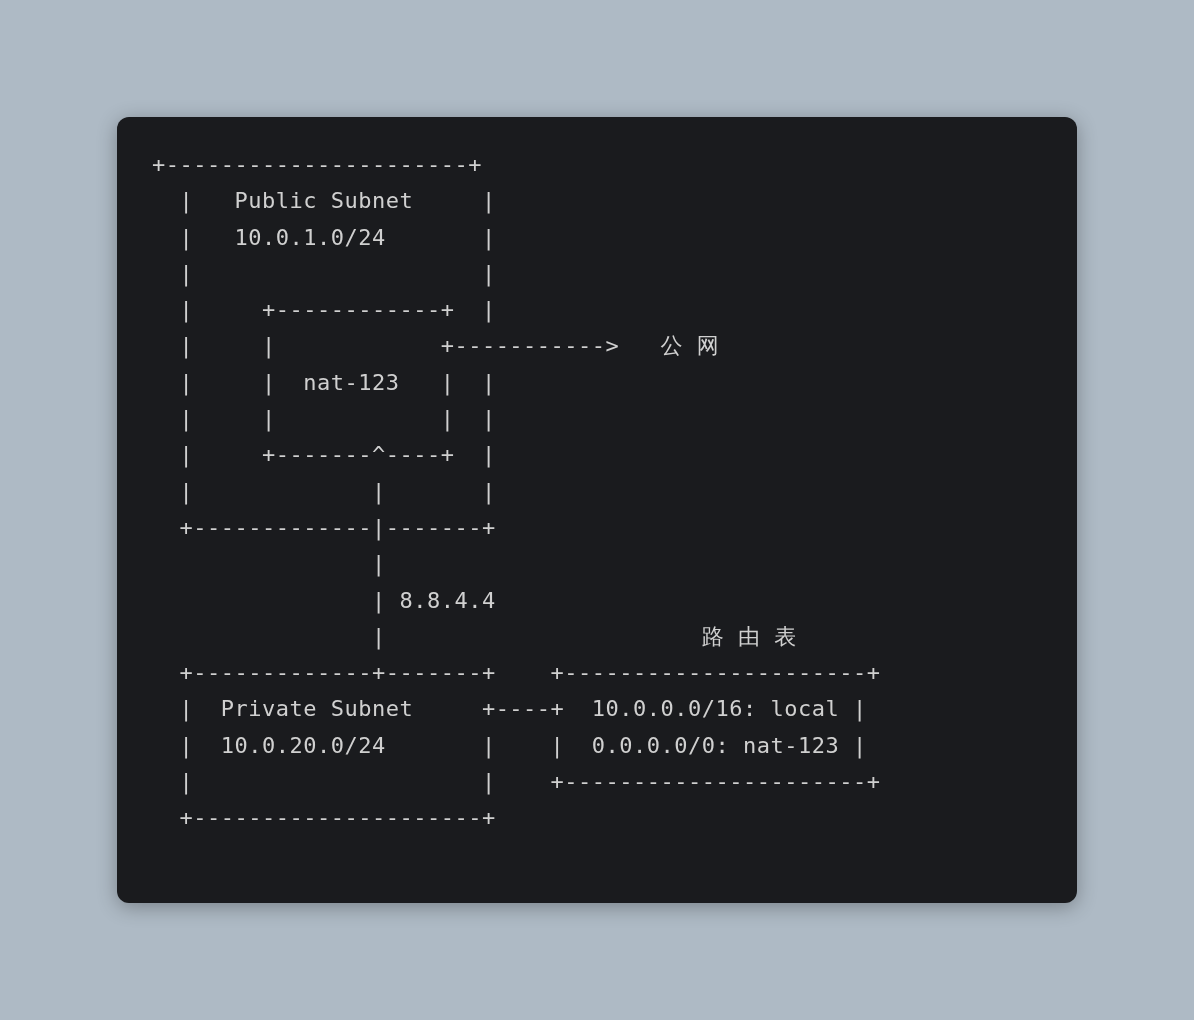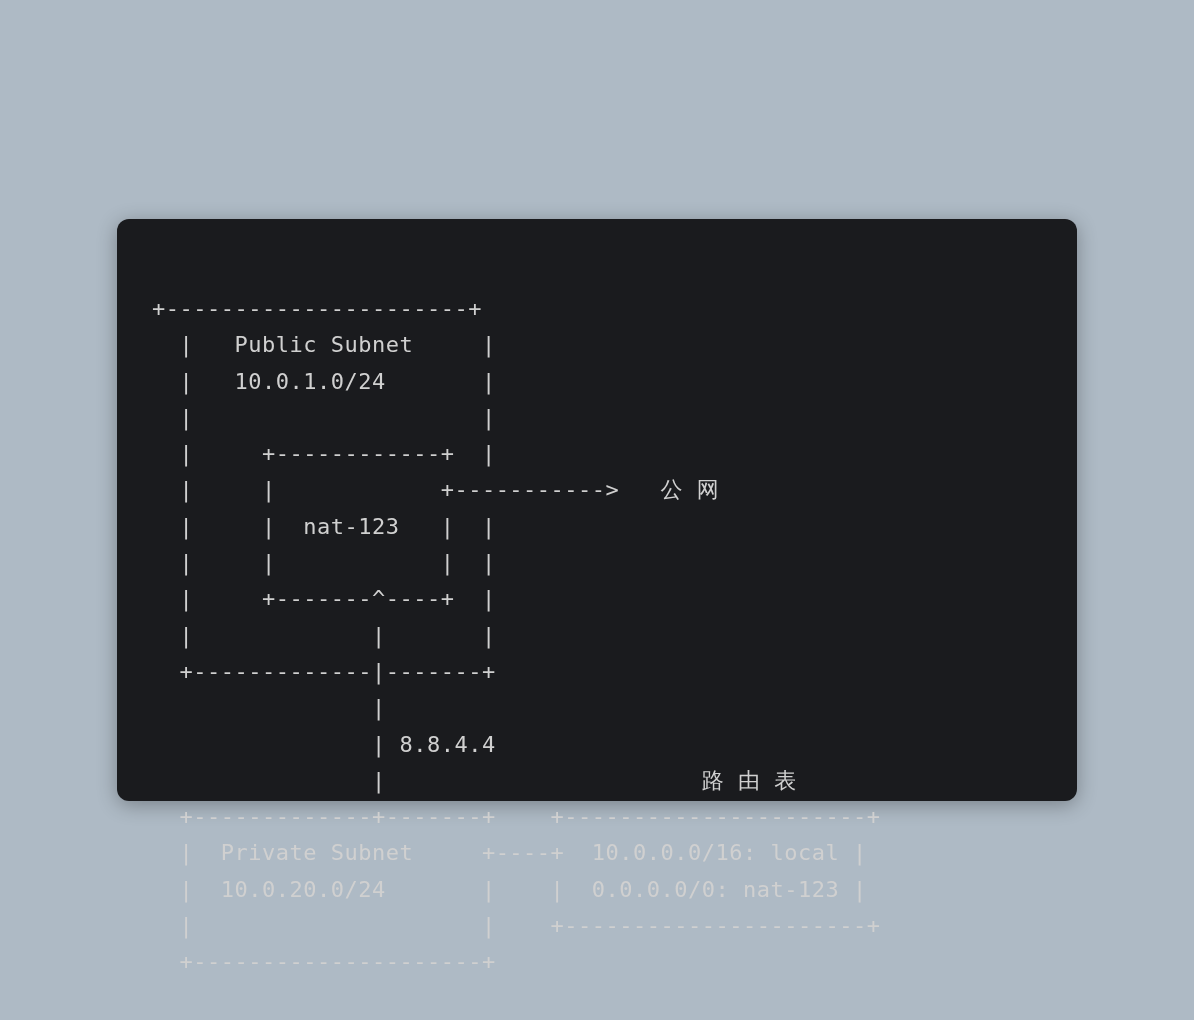--- a/index.html
+++ b/index.html
@@ -12,23 +12,23 @@
       width: 1194px;
       height: 1020px;
       display: flex;
       align-items: center;
       justify-content: center;
       font-family: "Menlo", "Consolas", "DejaVu Sans Mono", monospace;
     }
     .terminal {
       background: #1a1b1e;
       width: 960px;
-      height: 582px;
+      height: 786px;
       border-radius: 12px;
-      padding: 72px 35px;
+      padding: 30px 35px;
       box-shadow: 0 4px 20px rgba(0,0,0,0.3);
     }
     pre {
       color: #d0d0d0;
       font-family: "Menlo", "Consolas", "DejaVu Sans Mono", monospace;
       font-size: 22px;
       line-height: 1.65;
       white-space: pre;
       letter-spacing: 0.5px;
     }

